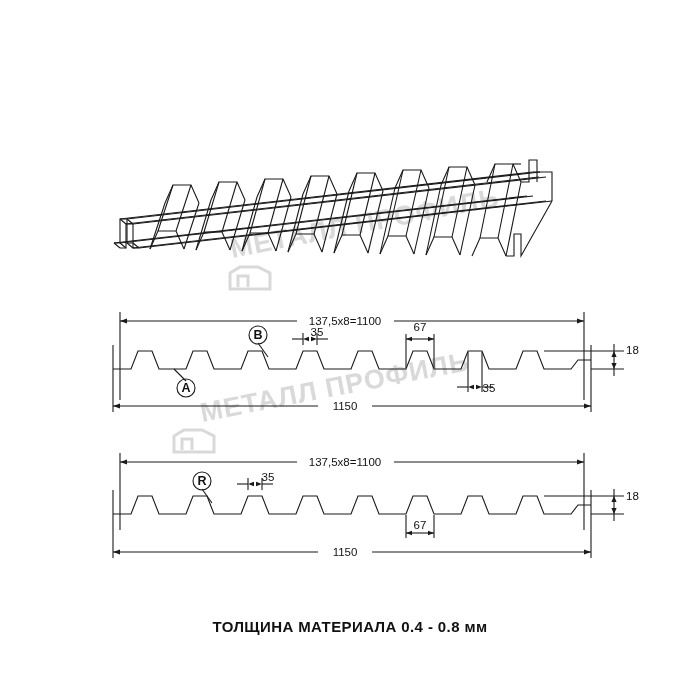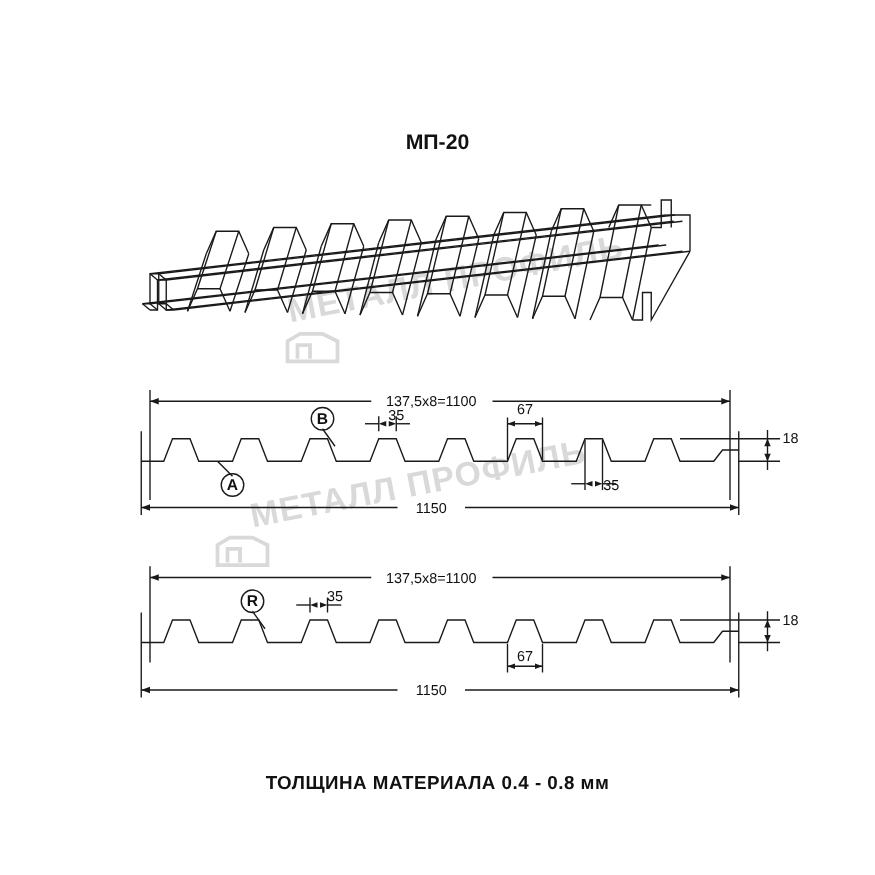--- a/index.html
+++ b/index.html
@@ -91,21 +91,20 @@
   svg text {
     font-family: "Liberation Sans", sans-serif;
     fill: #111;
   }
 </style>
 </head>
 <body>
 
 <div class="page">
 
-  <div class="subtitle">МП-20</div>
 
   <div class="wm wm1">МЕТАЛЛ ПРОФИЛЬ</div>
   <div class="wm wm2">МЕТАЛЛ ПРОФИЛЬ</div>
 
   <svg class="wm-logo" style="left:228px; top:265px;" viewBox="0 0 44 30">
     <path d="M2,24 L2,8 L12,2 L30,2 L42,8 L42,24 Z" fill="none" stroke="#d9d9d9" stroke-width="3"></path>
     <path d="M10,22 L10,11 L20,11 L20,22" fill="none" stroke="#d9d9d9" stroke-width="3"></path>
   </svg>
   <svg class="wm-logo" style="left:172px; top:428px;" viewBox="0 0 44 30">
     <path d="M2,24 L2,8 L12,2 L30,2 L42,8 L42,24 Z" fill="none" stroke="#d9d9d9" stroke-width="3"></path>

